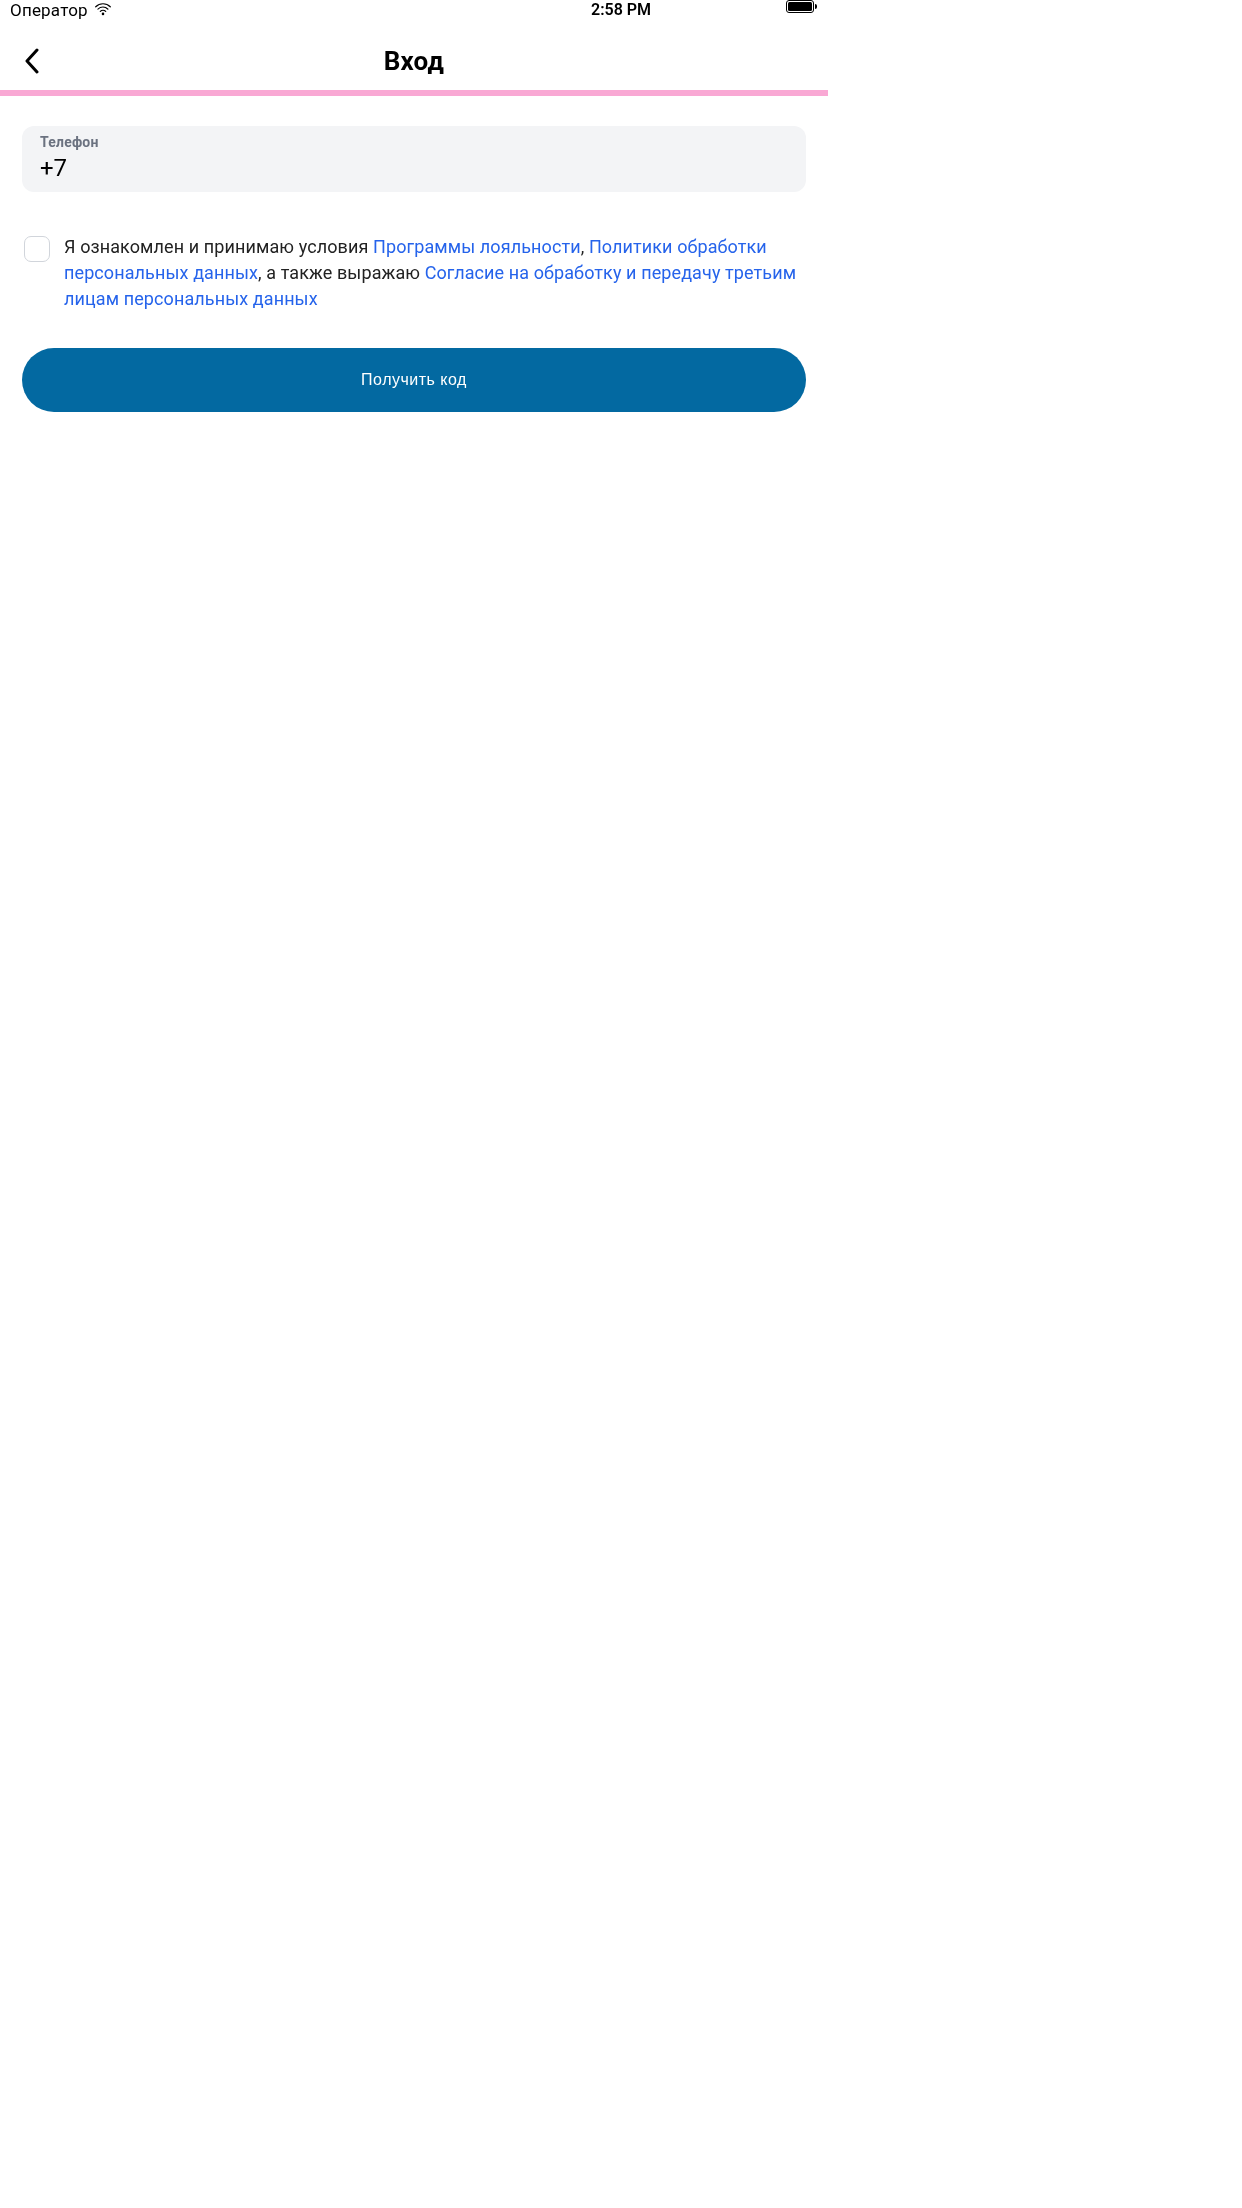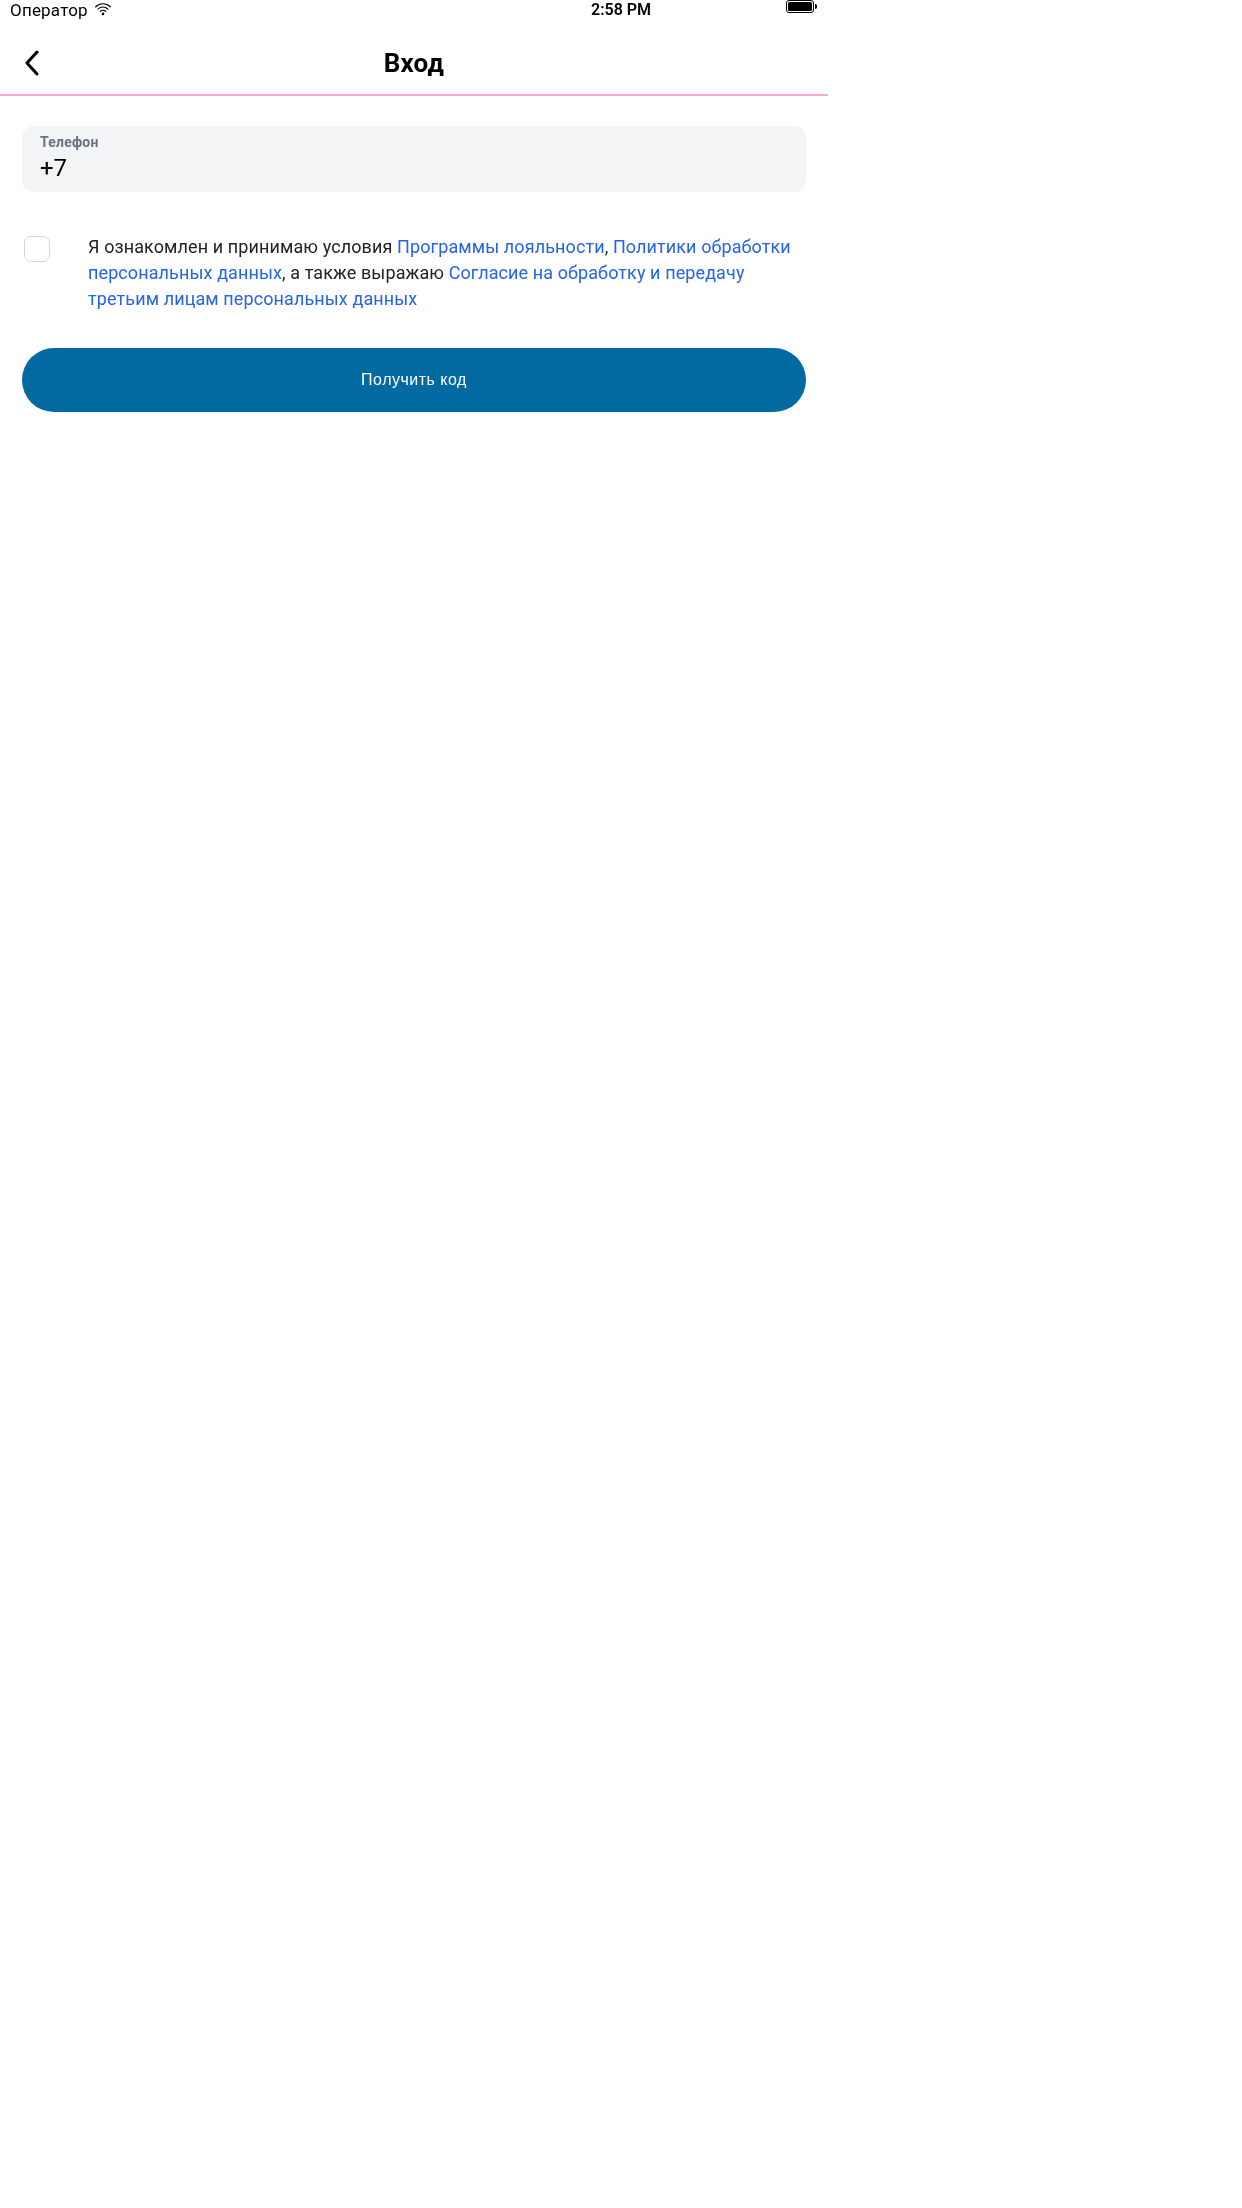--- a/index.html
+++ b/index.html
@@ -8,35 +8,35 @@
     .status-bar { height:32px; display:flex; align-items:flex-start; justify-content:space-between; padding:0 14px 0 10px; font-size:17px; font-weight:400; }
     .status-left { display:flex; align-items:center; gap:6px; }
     .carrier { letter-spacing:0.2px; }
     .wifi-icon svg { display:block; }
     .status-center { font-weight:600; font-size:16px; position:absolute; left:50%; transform:translateX(-50%); }
     .status-right { display:flex; align-items:center; }
     .battery { width:28px; height:13px; border:1.5px solid #000; border-radius:3px; position:relative; }
     .battery::after { content:""; position:absolute; right:-4px; top:3px; width:2.5px; height:5px; background:#000; border-radius:0 2px 2px 0; }
     .battery-fill { position:absolute; left:1px; top:1px; bottom:1px; right:1px; background:#000; border-radius:1.5px; }
 
-    .nav-bar { height:64px; display:flex; align-items:center; justify-content:center; position:relative; border-bottom:2px solid #f9a8d4; }
+    .nav-bar { height:64px; display:flex; align-items:center; justify-content:center; position:relative; border-bottom:6px solid #f9a8d4; }
     .back-btn { position:absolute; left:12px; top:50%; transform:translateY(-50%); width:40px; height:40px; display:flex; align-items:center; justify-content:center; cursor:pointer; background:none; border:none; }
     .back-btn svg { display:block; }
     .nav-title { font-size:26px; font-weight:700; letter-spacing:0.2px; }
 
     .content { padding:30px 22px 0; }
     .heading { font-size:28px; font-weight:700; letter-spacing:0.2px; margin-bottom:32px; }
 
     .input-wrap { background:#f3f4f6; border-radius:12px; padding:8px 18px 10px; margin-bottom:42px; }
     .input-label { font-size:14px; color:#6b7280; letter-spacing:0.2px;font-weight:bold; }
     .input-field { width:100%; border:none; background:transparent; font-size:24px; padding-top:4px; outline:none; font-family:inherit; color:#000; }
 
     .consent-row { display:flex; gap:14px; align-items:flex-start; margin-bottom:36px; padding:0 2px; }
     .checkbox { flex:0 0 auto; width:26px; height:26px; border:1.5px solid #d1d5db; border-radius:7px; background:#fff; cursor:pointer; margin-top:2px; }
-    .consent-text { font-size:18px; line-height:1.45; color:#222; letter-spacing:0.1px;margin-left:24px; }
+    .consent-text { font-size:18px; line-height:1.45; color:#222; letter-spacing:0.1px; }
     .consent-text a { color:#2563eb; text-decoration:none; cursor:pointer; }
 
     .cta-btn { width:100%; height:64px; border:none; border-radius:32px; background:#0369a1; color:#fff; font-size:16px; font-weight:500; letter-spacing:0.5px; cursor:pointer; }
   </style>
 </head>
 <body>
 
 <div class="status-bar">
   <div class="status-left">
     <span class="carrier">Оператор</span>

